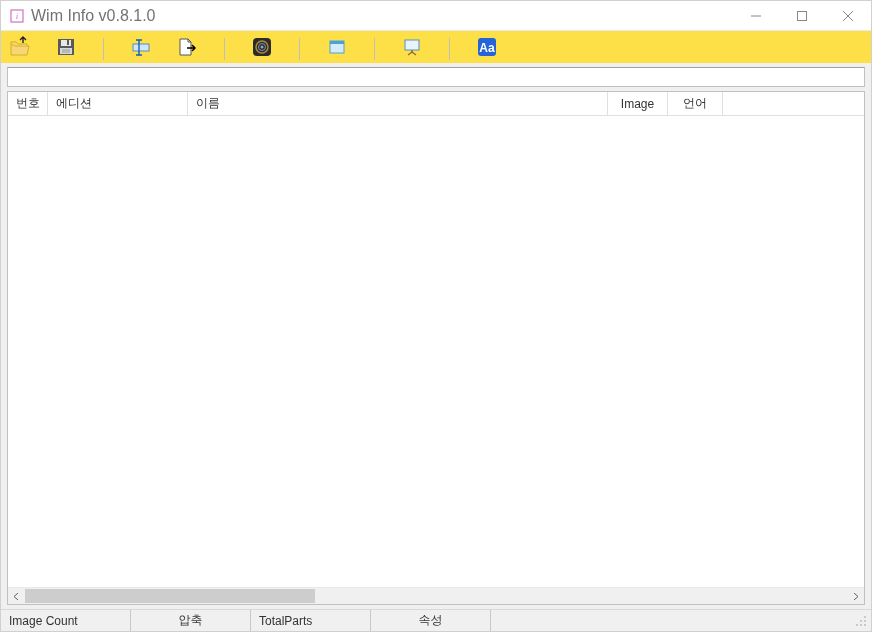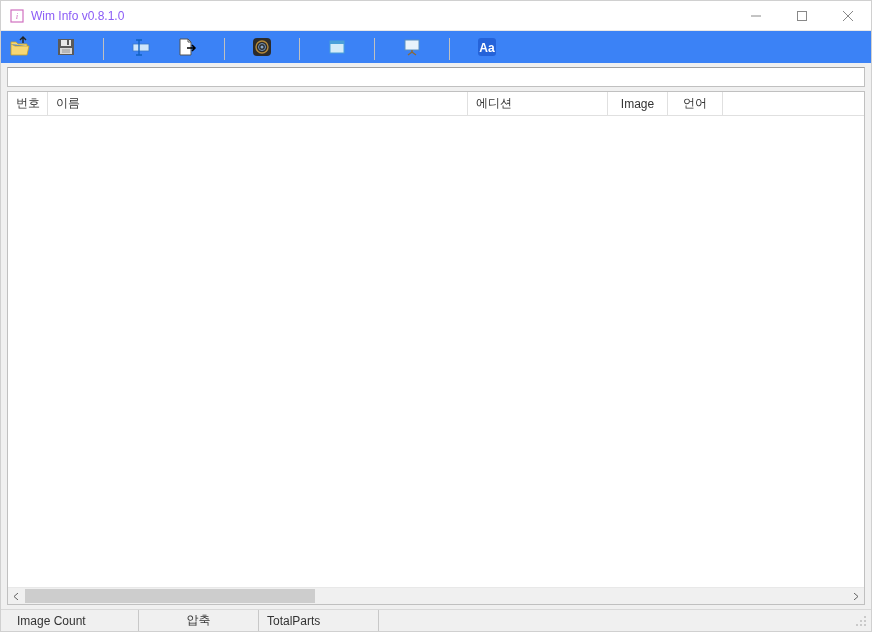--- a/index.html
+++ b/index.html
@@ -29,42 +29,42 @@
     }
     .titlebar-icon {
       width: 16px;
       height: 16px;
       margin-right: 6px;
       display: flex;
       align-items: center;
       justify-content: center;
     }
     .titlebar-title {
-      color: #8b5cf6;
-      font-size: 12px;
+      color: #737373;
+      font-size: 16px;
       flex: 1;
     }
     .window-controls {
       display: flex;
       height: 100%;
     }
     .win-btn {
       width: 46px;
       height: 100%;
       display: flex;
       align-items: center;
       justify-content: center;
       color: #888888;
       font-size: 10px;
       cursor: pointer;
     }
     
     .toolbar {
       height: 32px;
-      background: #3b82f6;
+      background: #fde047;
       display: flex;
       align-items: flex-end;
       padding: 3px 6px;
       gap: 20px;
     }
     .tb-btn {
       width: 26px;
       height: 26px;
       display: flex;
       align-items: center;
@@ -151,21 +151,20 @@
     }
     
     .statusbar {
       height: 22px;
       background: #f0f0f0;
       display: flex;
       align-items: center;
       border-top: 1px solid #d8d8d8;
       font-size: 12px;
       color: #333333;
-      padding-left: 8px;
     }
     .status-cell {
       padding: 0 8px;
       border-right: 1px solid #c8c8c8;
       height: 100%;
       display: flex;
       align-items: center;
     }
     .status-grip {
       margin-left: auto;
@@ -271,22 +270,22 @@
       <text x="11" y="16" font-size="12" text-anchor="middle" fill="#ffffff" font-weight="bold" font-family="Arial">Aa</text>
     </svg>
   </div>
 </div>
 
 <div class="pathbar"></div>
 
 <div class="list-container">
   <div class="list-header">
     <div class="col-header" style="width:40px">번호</div>
+    <div class="col-header" style="width:140px">에디션</div>
     <div class="col-header" style="width:420px">이름</div>
-    <div class="col-header" style="width:140px">에디션</div>
     <div class="col-header" style="width:60px;justify-content:center">Image</div>
     <div class="col-header" style="width:55px;justify-content:center">언어</div>
   </div>
   <div class="list-body"></div>
   <div class="hscroll">
     <div class="hscroll-btn">
       <svg width="7" height="7" viewBox="0 0 7 7">
           <path d="M5 0 L1 3.5 L5 7" fill="none" stroke="#606060" stroke-width="1"></path>
         </svg>
     </div>
@@ -298,20 +297,21 @@
           <path d="M2 0 L6 3.5 L2 7" fill="none" stroke="#606060" stroke-width="1"></path>
         </svg>
     </div>
   </div>
 </div>
 
 <div class="statusbar">
   <div class="status-cell" style="width:130px">Image Count</div>
   <div class="status-cell" style="width:120px;justify-content:center">압축</div>
   <div class="status-cell" style="width:120px">TotalParts</div>
+  <div class="status-cell" style="width:120px;justify-content:center">속성</div>
   <div class="status-grip">
     <svg width="14" height="14" viewBox="0 0 14 14">
       <circle cx="12" cy="4" r="0.8" fill="#999"></circle>
       <circle cx="8" cy="8" r="0.8" fill="#999"></circle>
       <circle cx="12" cy="8" r="0.8" fill="#999"></circle>
       <circle cx="4" cy="12" r="0.8" fill="#999"></circle>
       <circle cx="8" cy="12" r="0.8" fill="#999"></circle>
       <circle cx="12" cy="12" r="0.8" fill="#999"></circle>
     </svg>
   </div>

